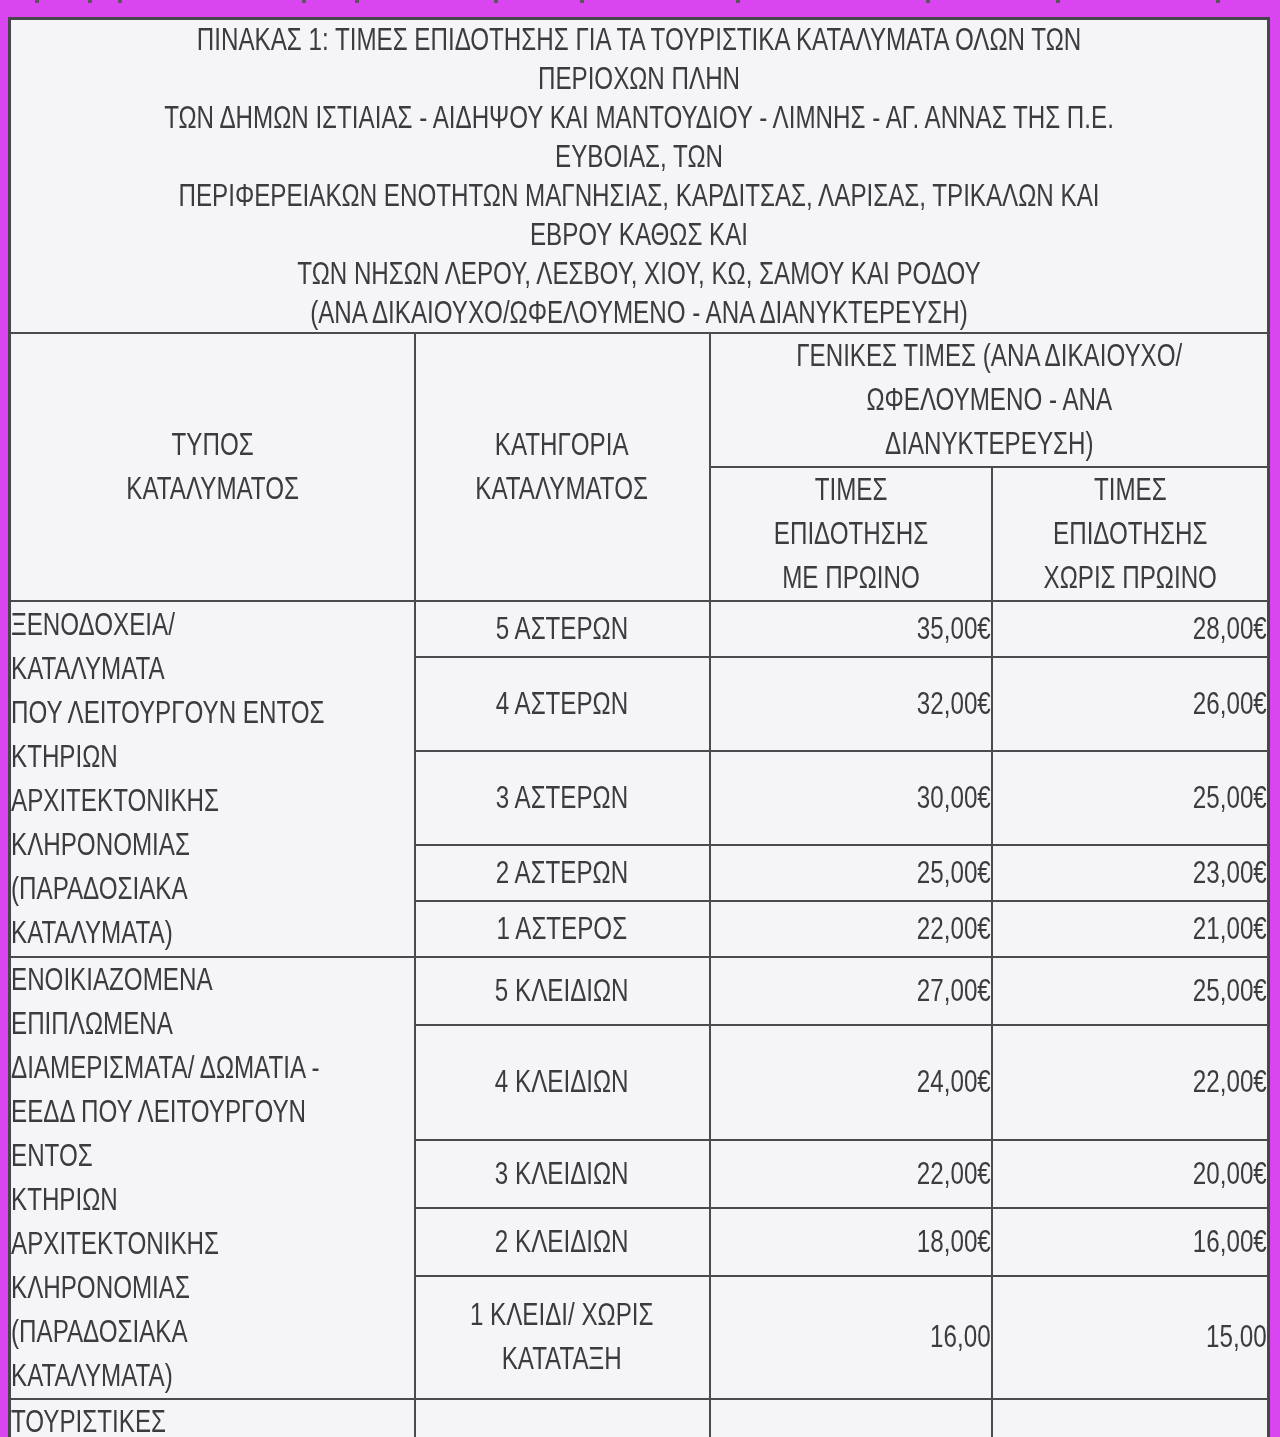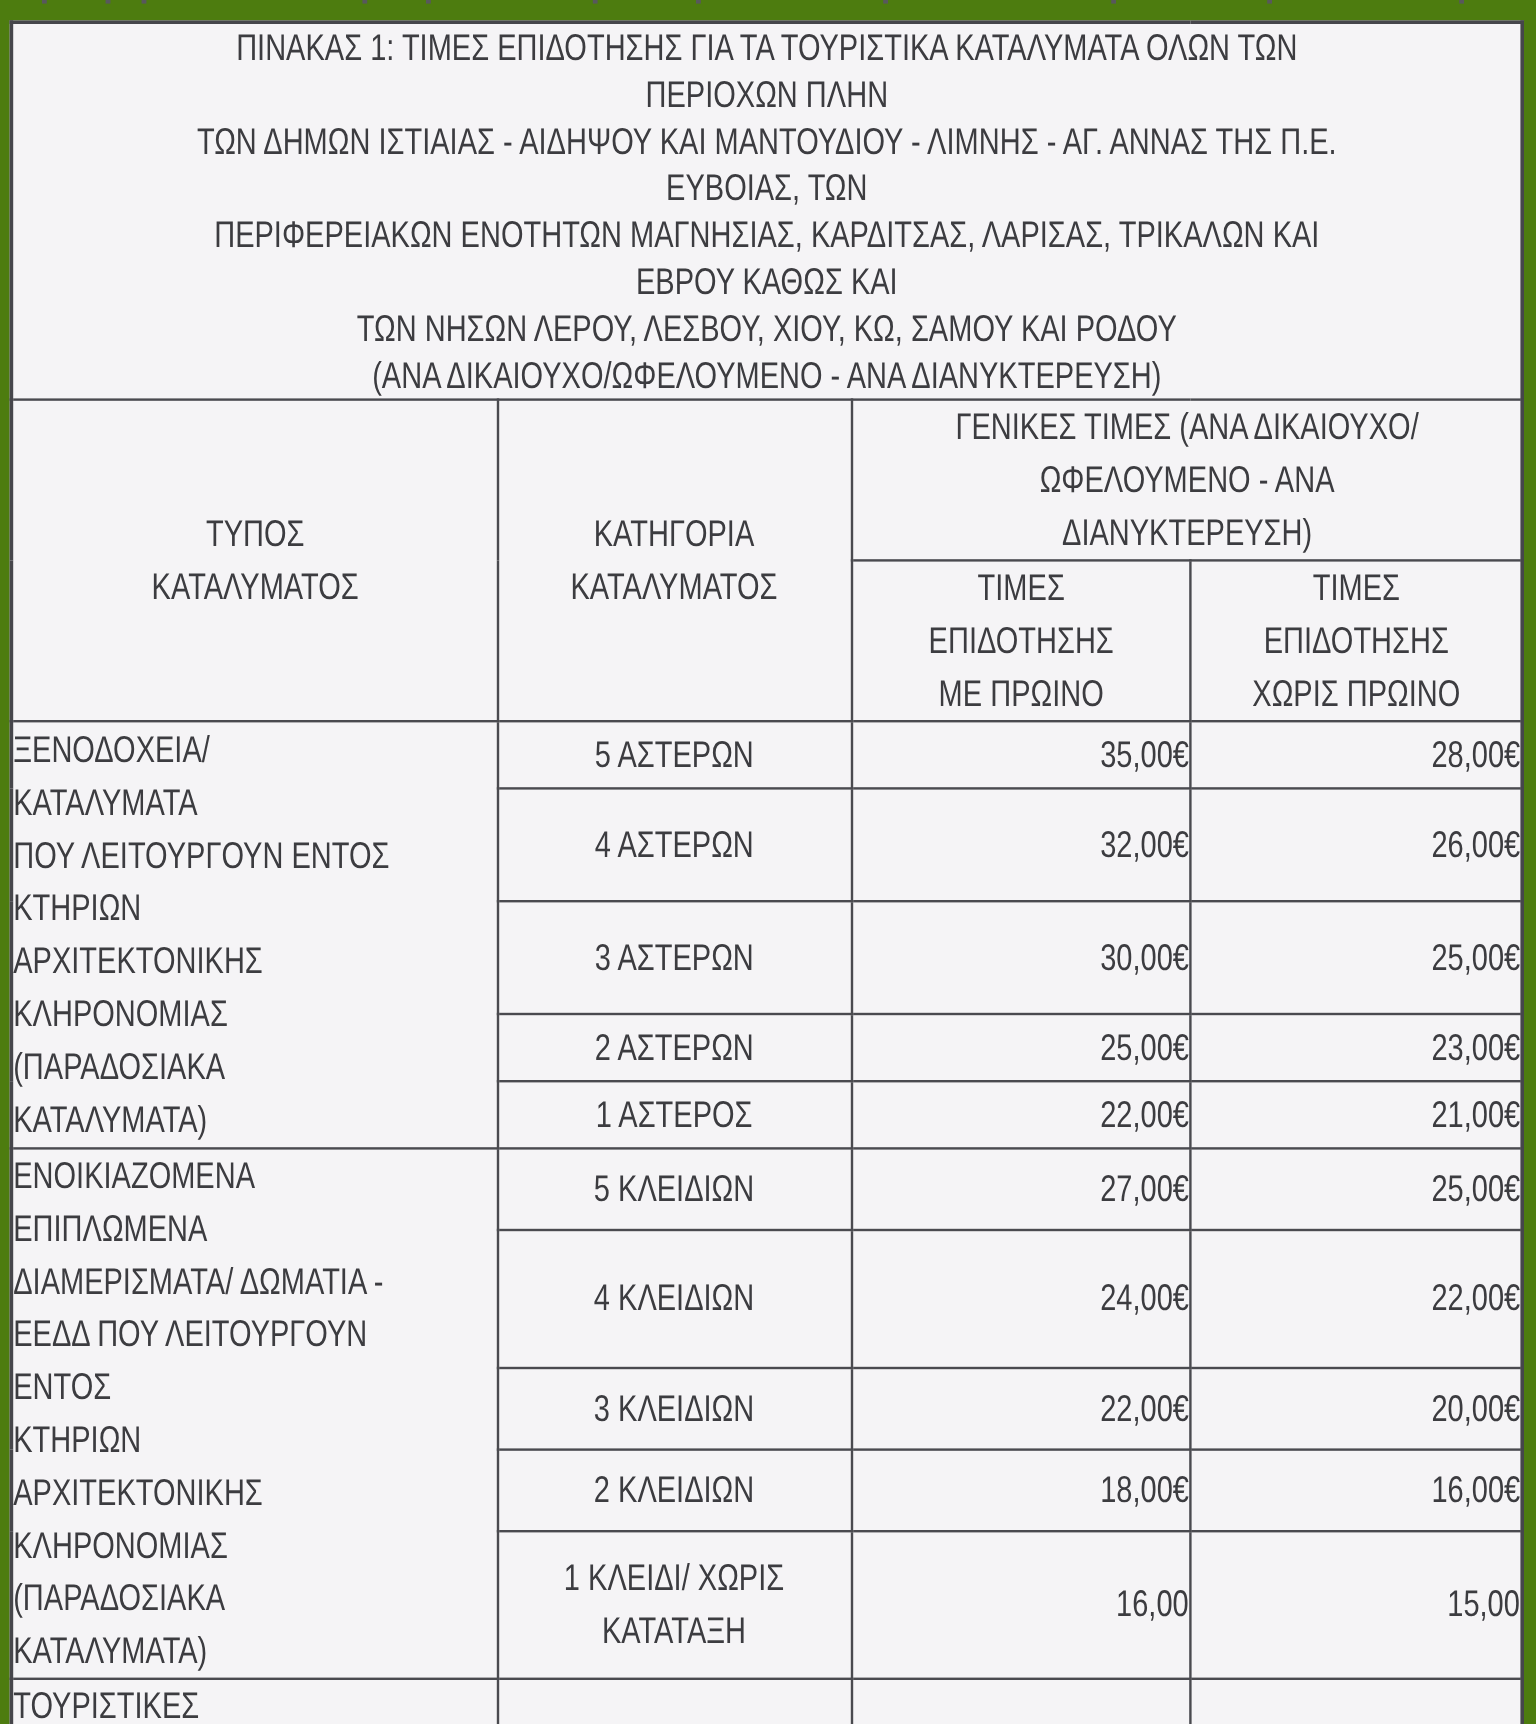--- a/index.html
+++ b/index.html
@@ -5,21 +5,21 @@
   html, body {
     margin: 0;
     padding: 0;
     background: #f3f2f4;
     font-family: "Liberation Sans", sans-serif;
   }
   .page {
     position: relative;
     width: 1280px;
     height: 1437px;
-    background: #4d7c0f;
+    background: #d946ef;
     overflow: hidden;
     color: #3c3c40;
   }
   
   .clip-mark {
     position: absolute;
     top: 0;
     width: 4px;
     height: 3px;
     background: #58585c;

